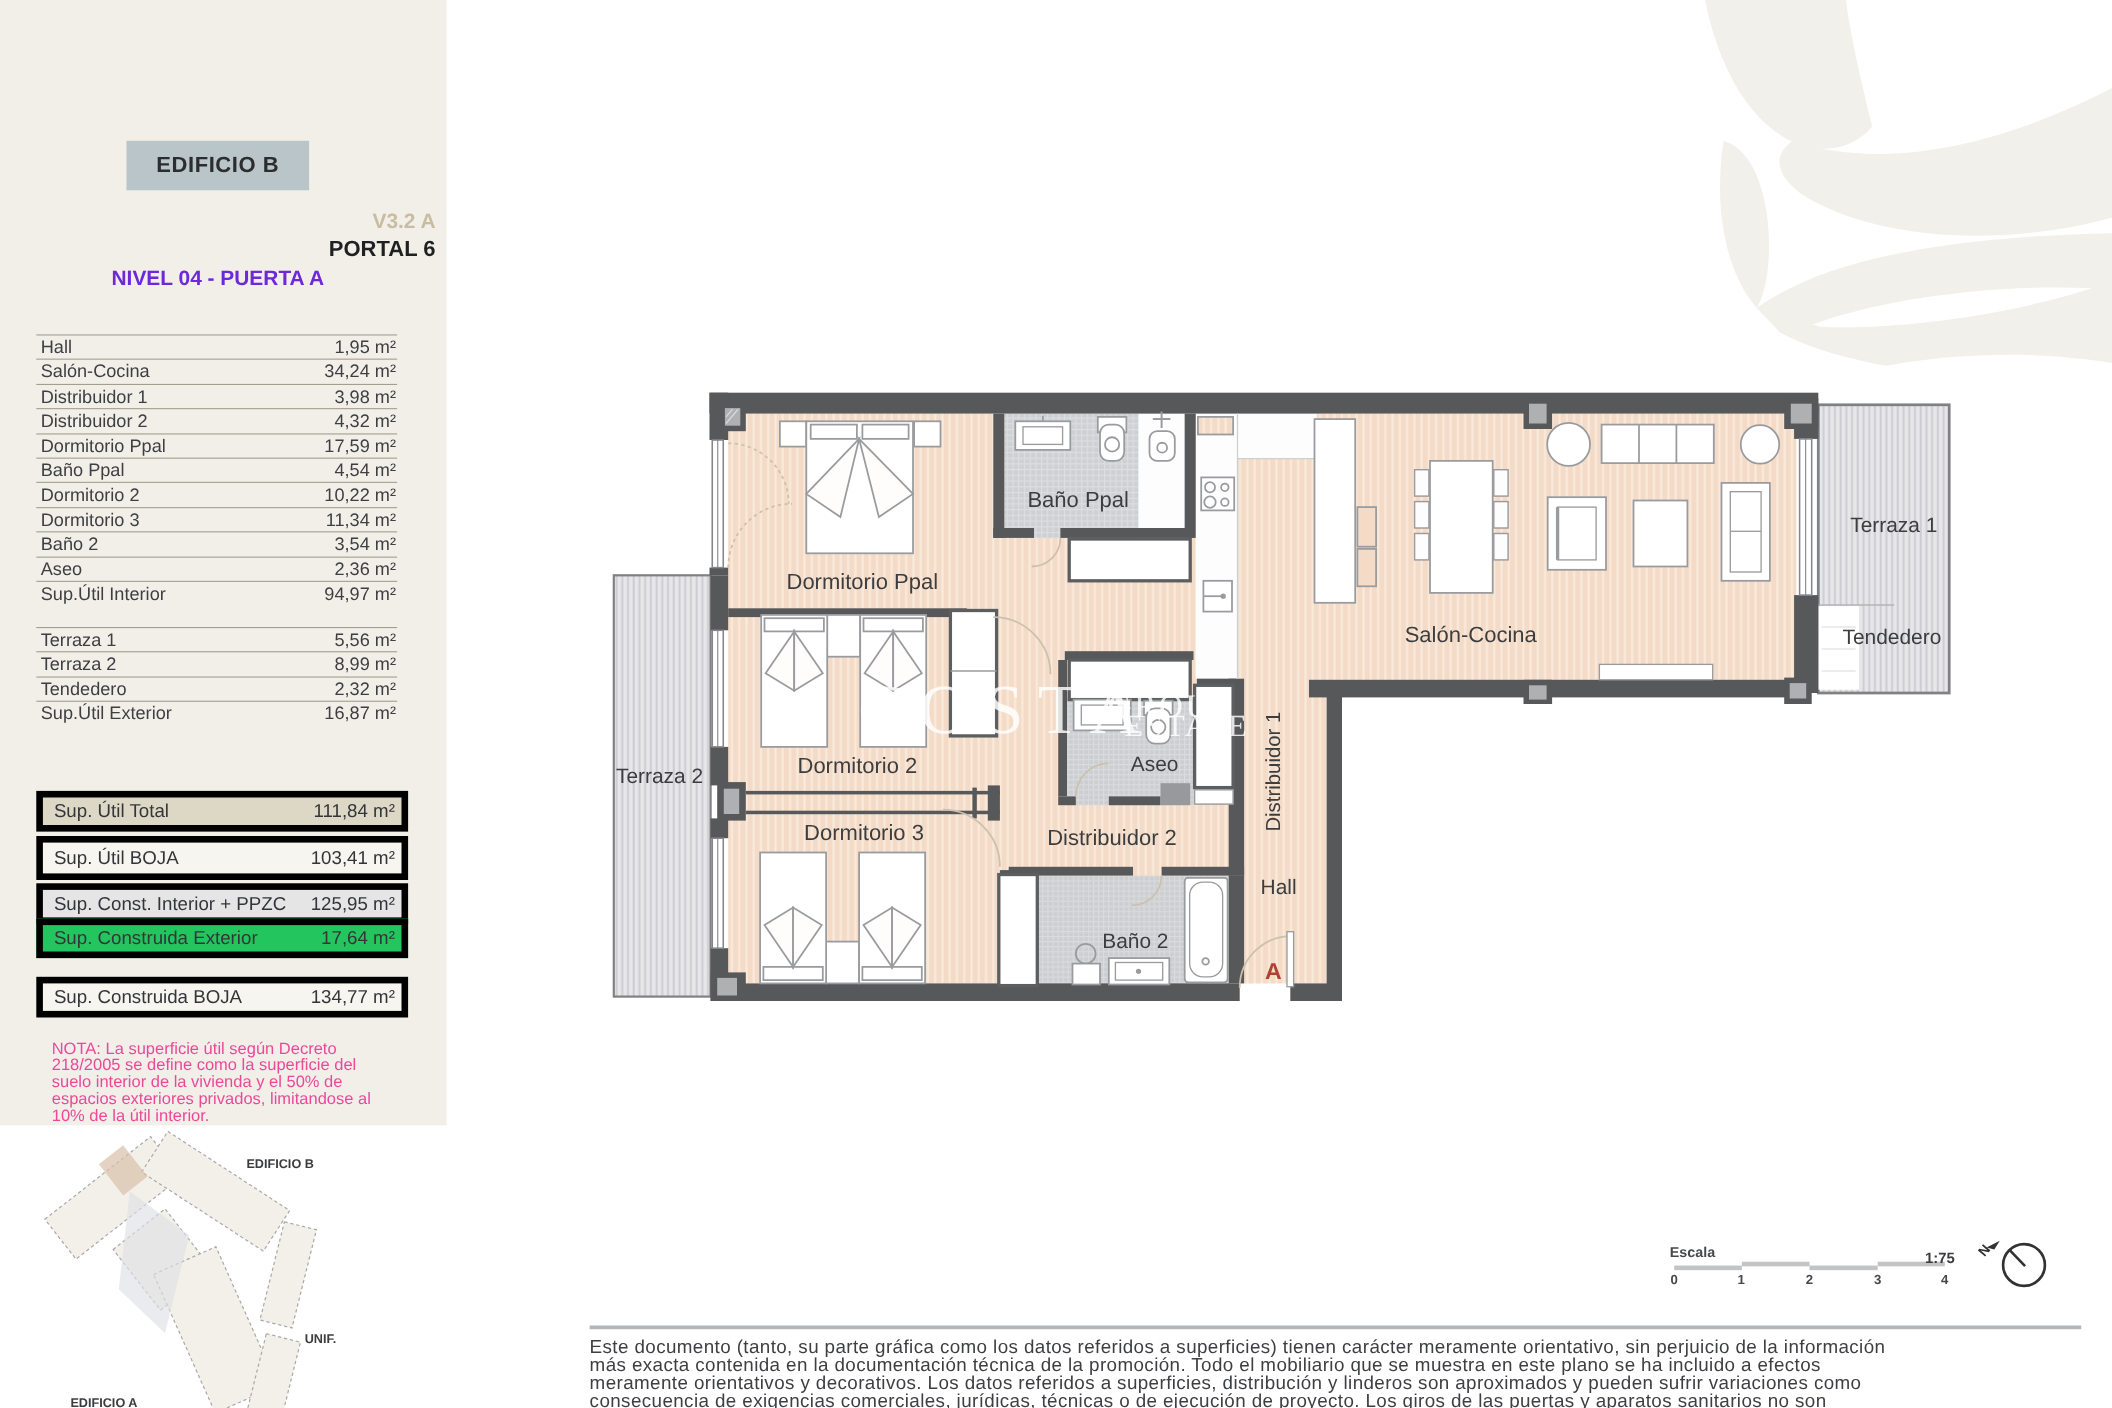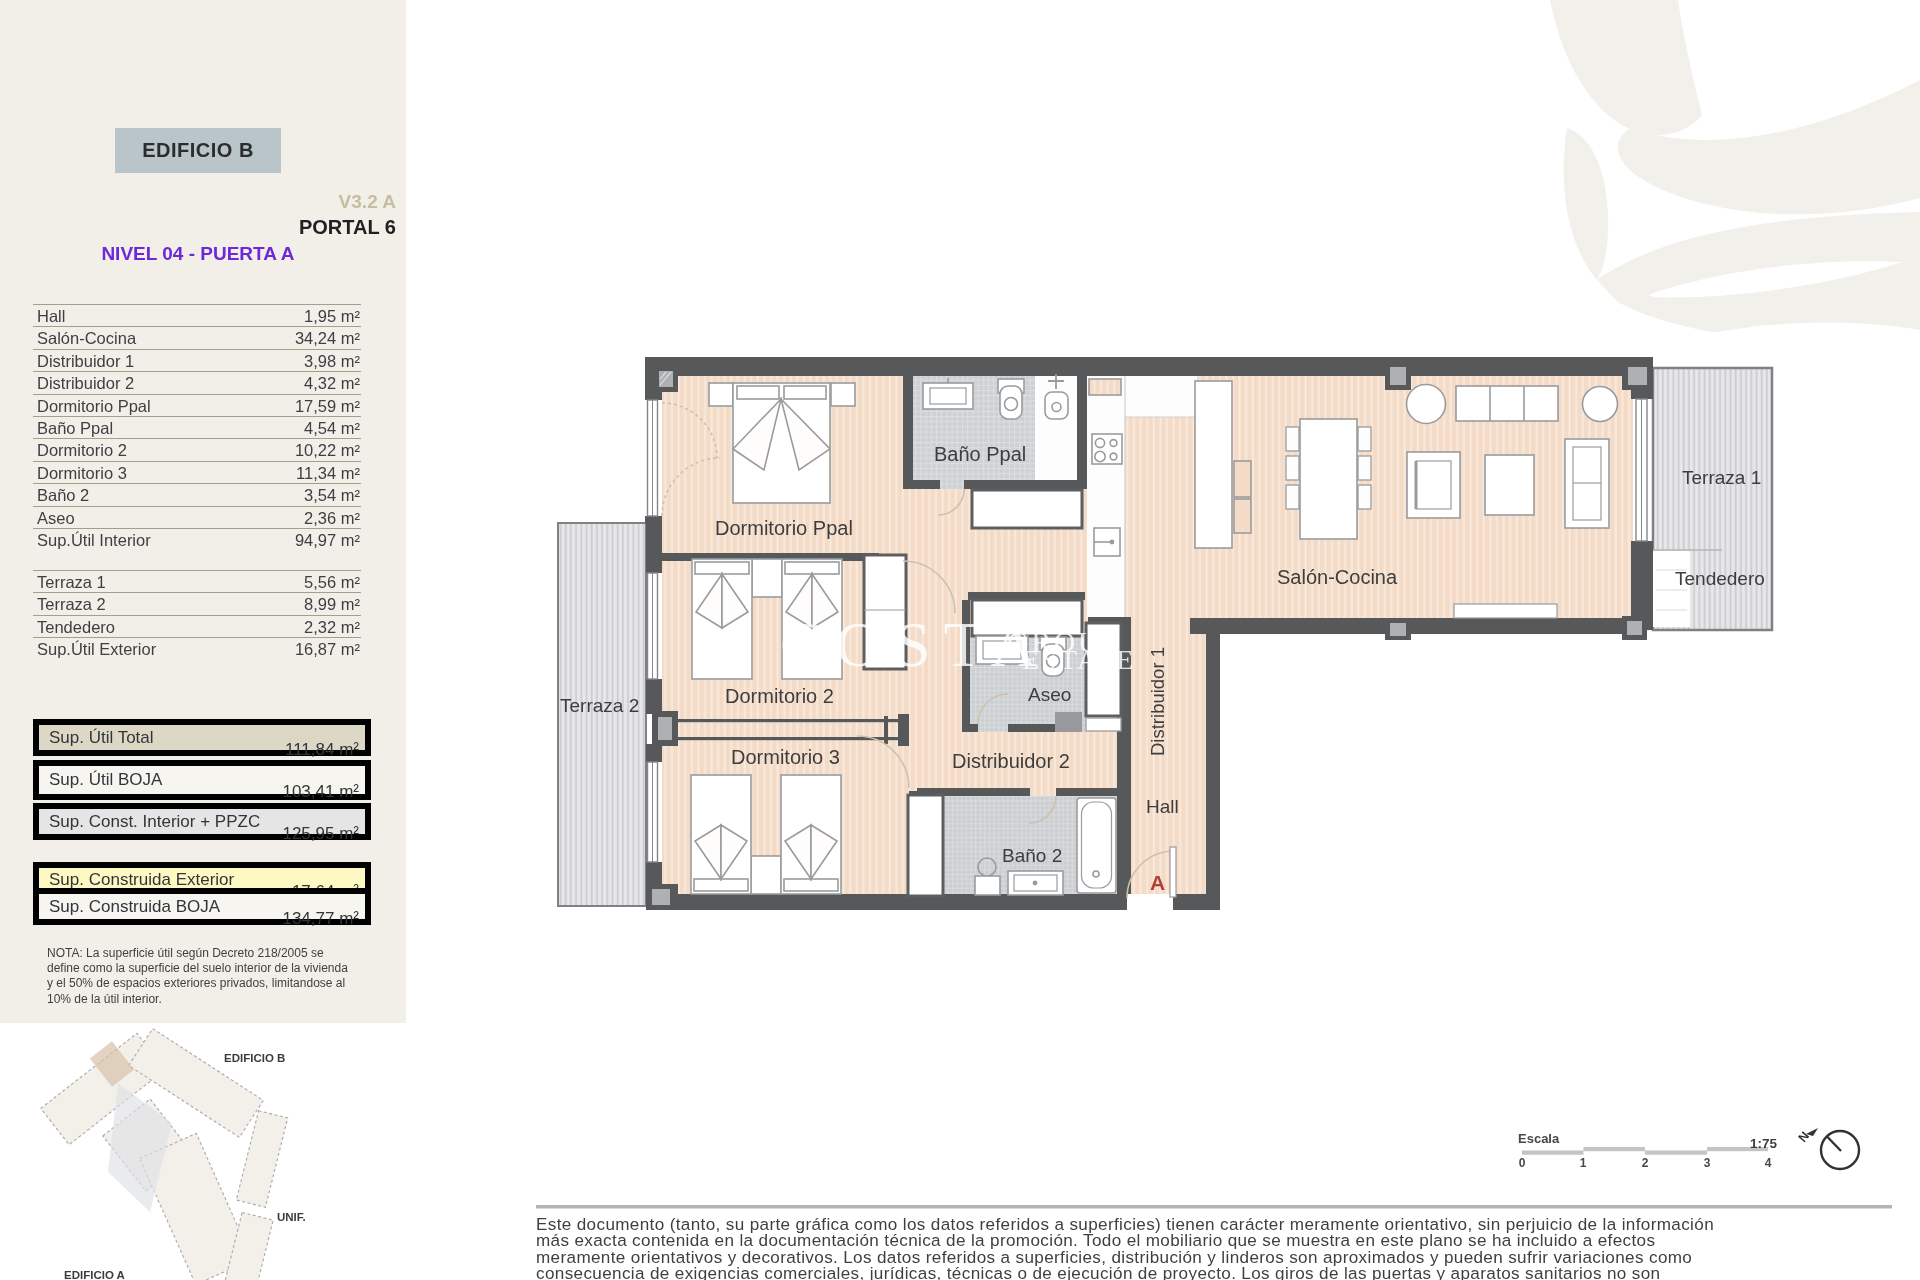--- a/index.html
+++ b/index.html
@@ -12,22 +12,22 @@
   .ttl{left:0;top:0;width:396px;text-align:center;font-weight:bold;}
   #t1{top:191px;font-size:19px;color:#c8bca1;text-align:right;}
   #t2{top:216px;font-size:20px;color:#1f2022;text-align:right;}
   #t3{top:243px;font-size:19px;color:#6d28d9;}
   .row{left:33px;width:328px;height:22.4px;border-top:1px solid #a49e8f;
        font-size:16.5px;color:#3e3f43;line-height:22.4px;}
   .row .lb{position:absolute;left:4px;}
   .row .vl{position:absolute;right:1px;}
   .sb{left:33px;width:326px;border:6px solid #000000;font-size:17px;color:#333539;}
   .sb .lb{position:absolute;left:10px;}
-  .sb .vl{position:absolute;right:6px;margin-top:12px;}
-  #nota{left:47px;top:946px;width:310px;font-size:12px;line-height:15.2px;color:#404040;}
+  .sb .vl{position:absolute;right:6px;}
+  #nota{left:47px;top:946px;width:310px;font-size:15px;line-height:15.2px;color:#ec4899;}
   #disc{left:536px;top:1217px;white-space:nowrap;font-size:17.1px;letter-spacing:0.36px;line-height:16.3px;color:#3e3f42;}
   #escala{left:1518px;top:1131px;font-size:13px;font-weight:bold;color:#47484b;}
   #ratio{left:1737px;top:1136px;width:40px;text-align:right;font-size:13.5px;font-weight:bold;color:#3c3d40;}
   .snum{top:1156px;width:20px;margin-left:-10px;text-align:center;font-size:12px;font-weight:bold;color:#47484b;}
 </style>
 </head>
 <body>
 <div class="abs" id="cream"></div>
 <svg class="abs" style="left:0;top:0" width="1920" height="1280" viewBox="0 0 1920 1280">
 <defs>
@@ -374,21 +374,21 @@
     <span class="vl">111,84 m²</span>
   </div>
 <div class="abs sb" style="top:760px;height:28px;line-height:28px;background:#f6f5ef">
     <span class="lb">Sup. Útil BOJA</span>
     <span class="vl">103,41 m²</span>
   </div>
 <div class="abs sb" style="top:803px;height:25px;line-height:25px;background:#e5e5e5">
     <span class="lb">Sup. Const. Interior + PPZC</span>
     <span class="vl">125,95 m²</span>
   </div>
-<div class="abs sb" style="top:862px;height:24px;line-height:24px;background:#fef9c3">
+<div class="abs sb" style="top:835px;height:24px;line-height:24px;background:#22c55e">
     <span class="lb">Sup. Construida Exterior</span>
     <span class="vl">17,64 m²</span>
   </div>
 <div class="abs sb" style="top:888px;height:25px;line-height:25px;background:#f6f5ef">
     <span class="lb">Sup. Construida BOJA</span>
     <span class="vl">134,77 m²</span>
   </div>
 <div class="abs" id="nota">NOTA: La superficie útil según Decreto 218/2005 se define como la superficie del suelo interior de la vivienda y el 50% de espacios exteriores privados, limitandose al 10% de la útil interior.</div>
 <div class="abs" id="disc">Este documento (tanto, su parte gráfica como los datos referidos a superficies) tienen carácter meramente orientativo, sin perjuicio de la información<br>más exacta contenida en la documentación técnica de la promoción. Todo el mobiliario que se muestra en este plano se ha incluido a efectos<br>meramente orientativos y decorativos. Los datos referidos a superficies, distribución y linderos son aproximados y pueden sufrir variaciones como<br>consecuencia de exigencias comerciales, jurídicas, técnicas o de ejecución de proyecto. Los giros de las puertas y aparatos sanitarios no son</div>
 <div class="abs" id="escala">Escala</div>

